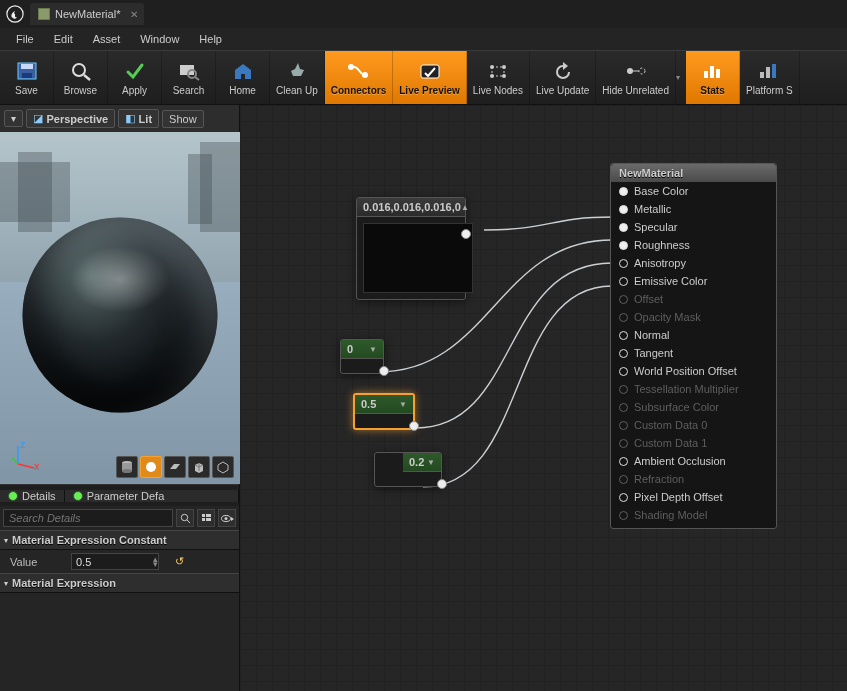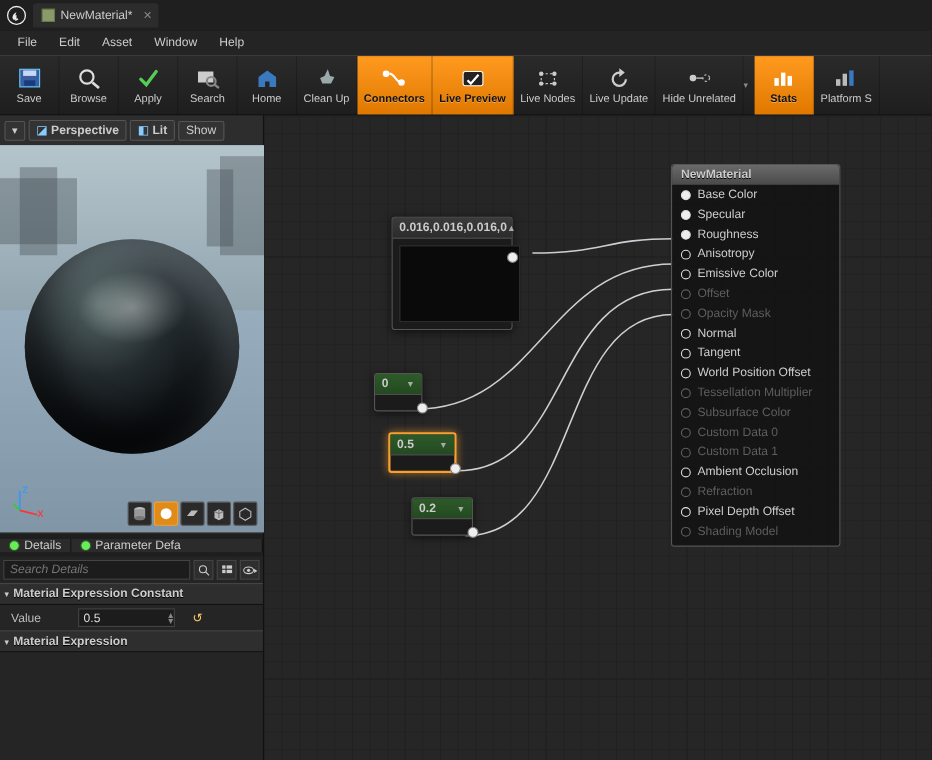--- a/index.html
+++ b/index.html
@@ -78,21 +78,21 @@
 .node { position: absolute; background: #1b1b1b; border: 1px solid #555; border-radius: 3px; box-shadow: 0 2px 8px rgba(0,0,0,.5); }
 .node.selected { border: 2px solid #f7a030; box-shadow: 0 0 8px rgba(247,160,48,.6); }
 .node-hdr { background: linear-gradient(#3b3b3b,#2b2b2b); border-bottom: 1px solid #555; padding: 3px 6px; display:flex; align-items:center; justify-content: space-between; }
 .node-hdr.green { background: linear-gradient(#2e5a2a,#234a20); }
 .node-hdr .hdr-tri { font-size: 8px; color: #aaa; }
 .node-body { min-height: 18px; padding: 6px; position: relative; }
 .node-pin { position: absolute; width: 10px; height: 10px; background: #eee; border-radius: 50%; border: 1px solid #888; }
 .preview { width: 110px; height: 70px; background: #0a0a0a; border: 1px solid #333; }
 
 
-.mat-node { position: absolute; left: 370px; top: 44px; width: 154px; background: rgba(20,20,20,.92); border: 1px solid #555; border-radius: 3px; padding-bottom: 4px; }
+.mat-node { position: absolute; left: 370px; top: 58px; width: 167px; background: rgba(20,20,20,.92); border: 1px solid #555; border-radius: 3px; padding-bottom: 4px; }
 .mat-hdr { background: linear-gradient(#6a6a6a,#4a4a4a); padding: 3px 8px; border-radius: 3px 3px 0 0; font-weight: bold; text-shadow: 0 1px #000; }
 .mat-pin { display: flex; align-items: center; padding: 3px 8px; gap: 6px; position: relative; }
 .mat-pin.disabled span { color: #5e5e5e; }
 .pin-circle { width: 9px; height: 9px; border-radius: 50%; border: 1.5px solid #ddd; background: transparent; flex-shrink: 0; }
 .pin-circle.filled { background: #eee; }
 .mat-pin.disabled .pin-circle { border-color: #5e5e5e; }
 </style>
 </head>
 <body>
 
@@ -392,39 +392,43 @@
     <div class="node selected" style="left:113px; top:288px; width:62px;">
       <div class="node-hdr green">
           <b>0.5</b>
           <span class="hdr-tri">▼</span>
         </div>
       <div class="node-body" style="min-height:14px">
           <div class="node-pin" style="right:-6px; top:7px"></div>
         </div>
     </div>
 
-    <div class="node" style="left:134px; top:347px; width:56px;">
+    <div class="node" style="left:134px; top:347px; width:68px;padding-left:28px;">
       <div class="node-hdr green">
           <b>0.2</b>
           <span class="hdr-tri">▼</span>
         </div>
       <div class="node-body" style="min-height:14px">
           <div class="node-pin" style="right:-6px; top:7px"></div>
         </div>
     </div>
 
     <div class="mat-node">
       <div class="mat-hdr">NewMaterial</div>
       <div id="mat-pins">
           <div class="mat-pin">
             <div class="pin-circle filled"></div>
             <span>Base Color</span>
           </div>
           <div class="mat-pin">
             <div class="pin-circle filled"></div>
+            <span>Metallic</span>
+          </div>
+          <div class="mat-pin">
+            <div class="pin-circle filled"></div>
             <span>Specular</span>
           </div>
           <div class="mat-pin">
             <div class="pin-circle filled"></div>
             <span>Roughness</span>
           </div>
           <div class="mat-pin">
             <div class="pin-circle"></div>
             <span>Anisotropy</span>
           </div>

